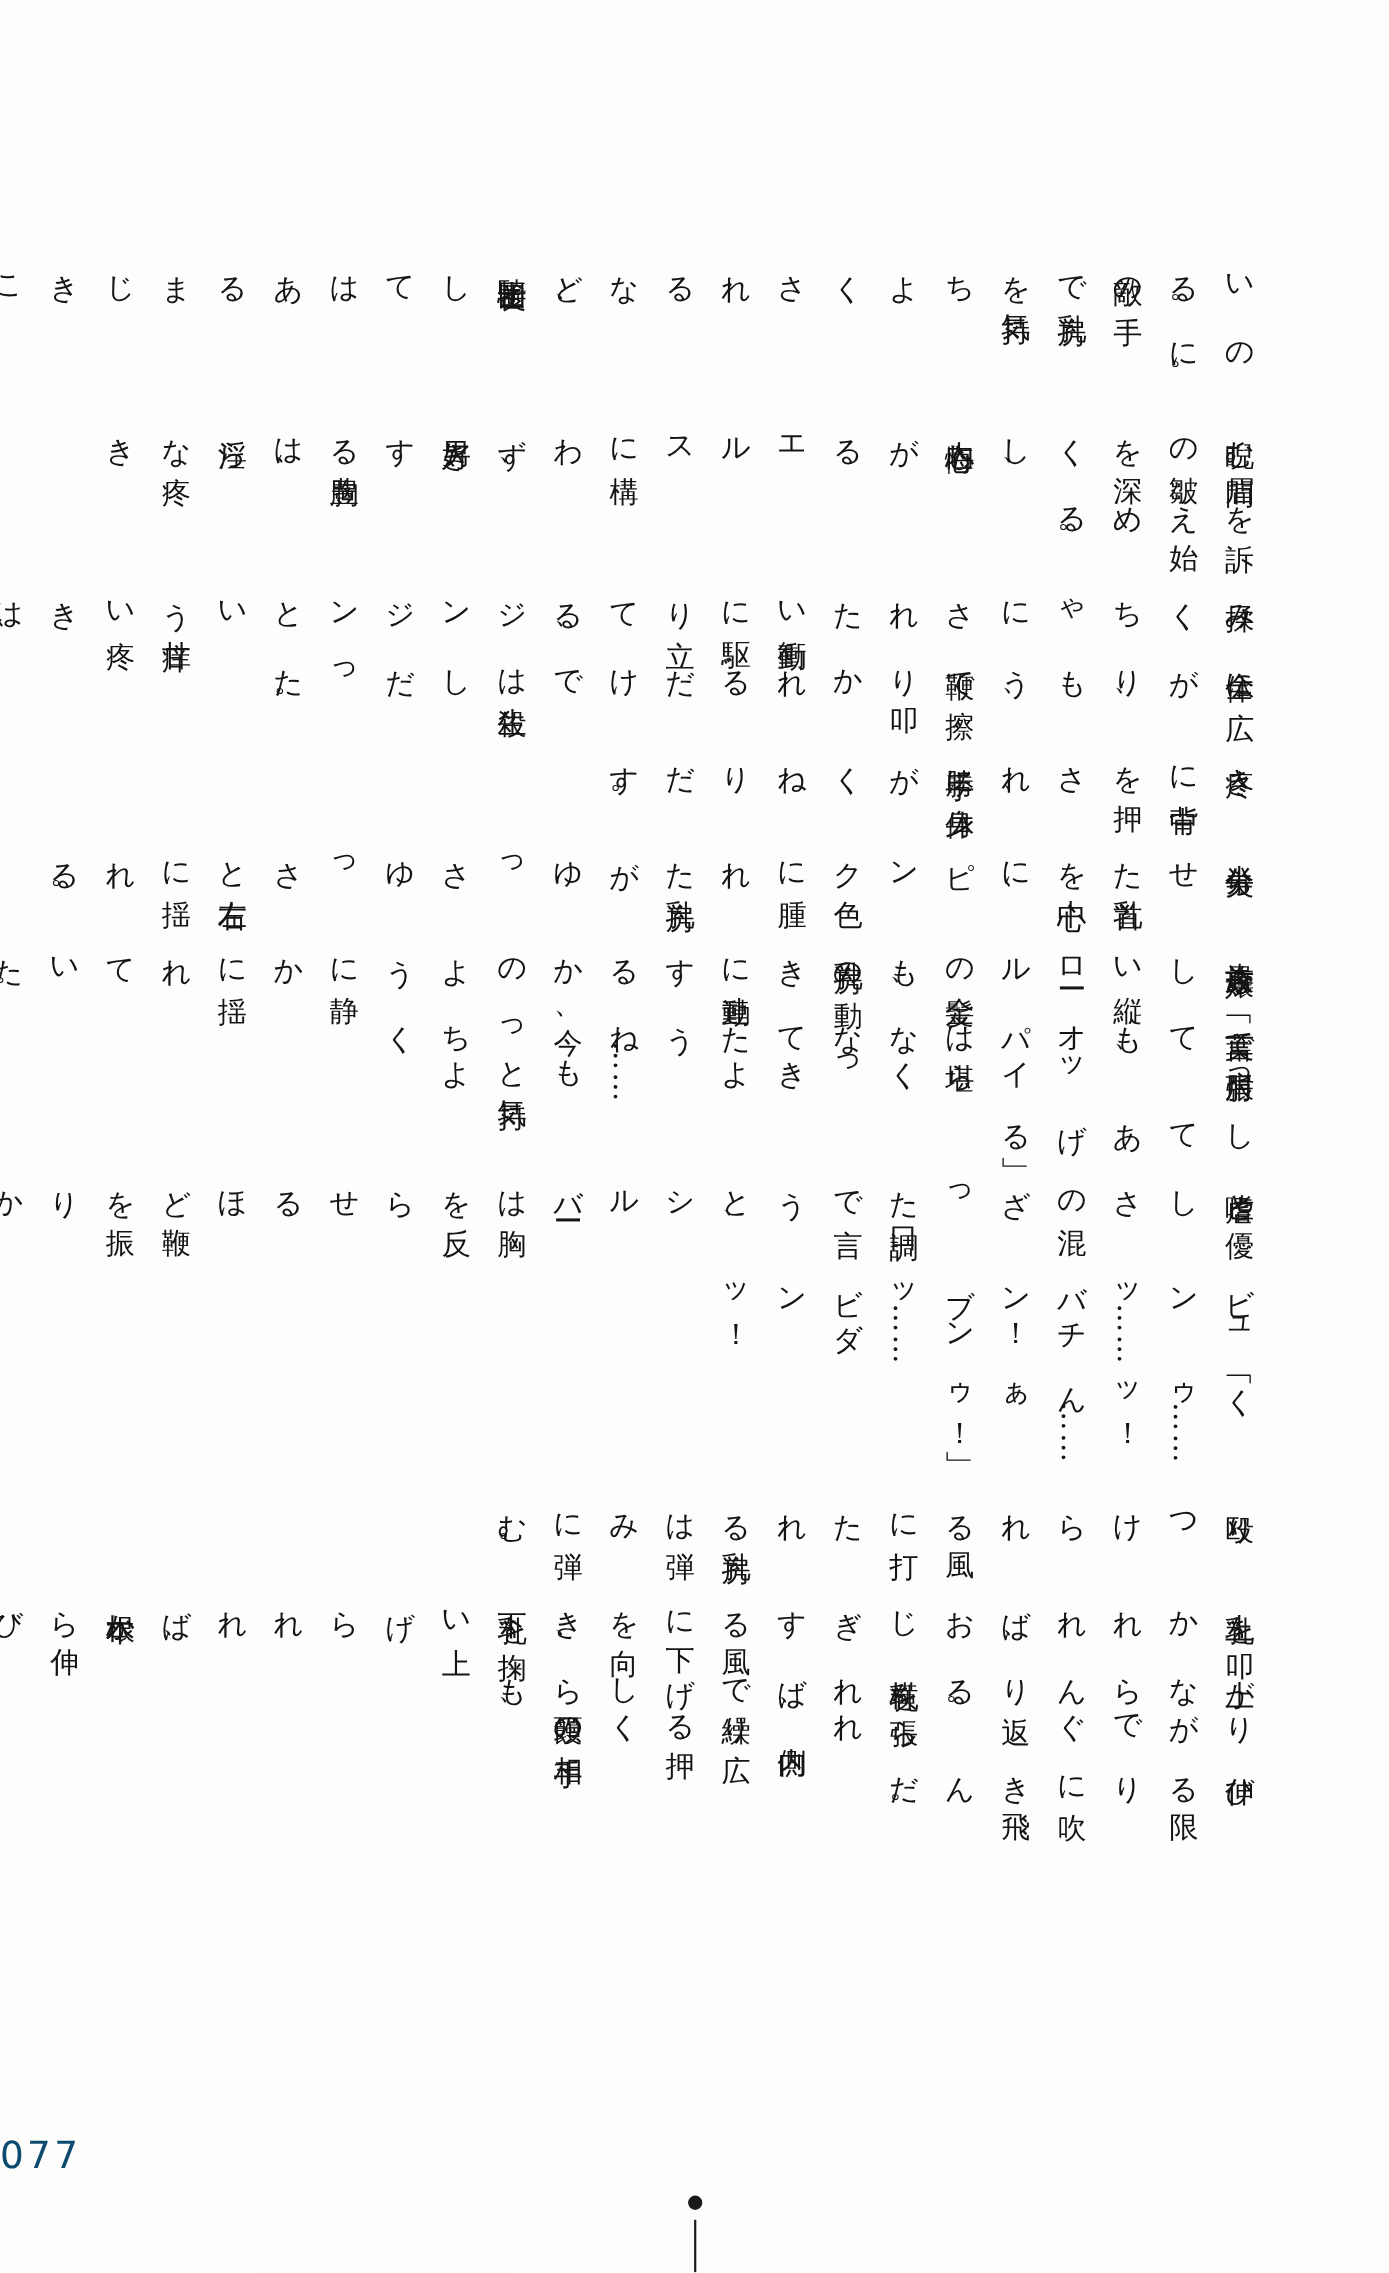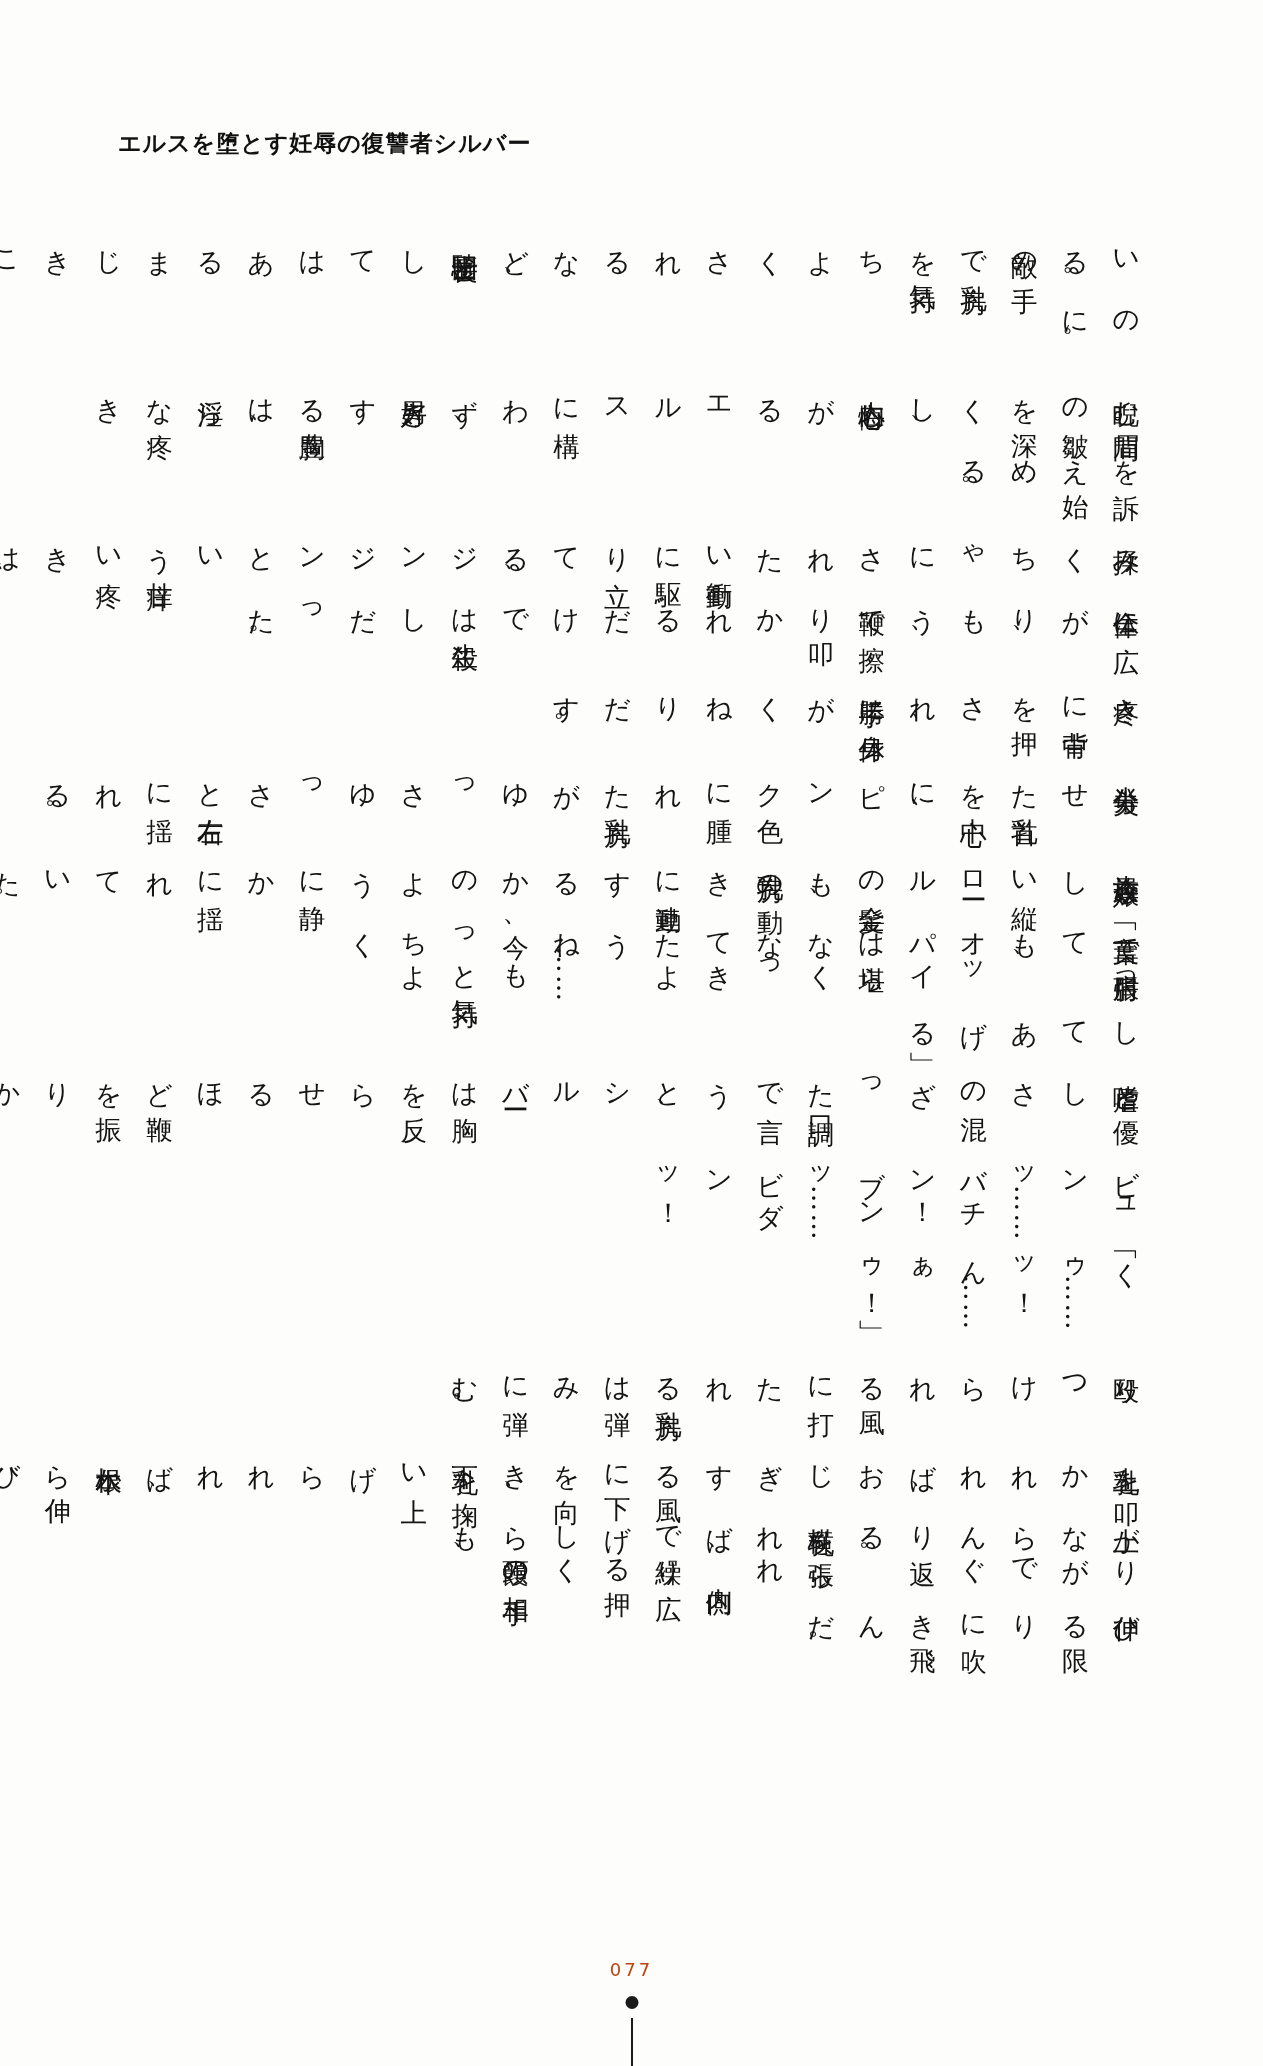--- a/index.html
+++ b/index.html
@@ -61,25 +61,24 @@
   .para.indent {
     padding-top: 27px; 
   }
 
   
   .folio {
     position: absolute;
     left: 0;
     right: 0;
     bottom: 86px;
-    text-align: center;
     font-family: "DejaVu Sans", "Liberation Sans", sans-serif;
-    font-size: 18px;
+    font-size: 34px;
     letter-spacing: 3px;
-    color: #c2410c;
+    color: #0c4a6e;
   }
 
   
   .binding-mark {
     position: absolute;
     left: 50%;
     bottom: 0;
     transform: translateX(-50%);
     width: 22px;
     height: 70px;
@@ -102,21 +101,20 @@
     width: 2px;
     height: 48px;
     background: #1a1a1a;
   }
 </style>
 </head>
 <body>
 
 <div class="page">
 
-  <div class="running-header">エルスを堕とす妊辱の復讐者シルバー</div>
 
   <div class="text-block">
     <p class="para">いる。敵の手で乳房を気持ちよくされるなど、騎士団長としてはあるまじきことだという</p>
     <p class="para">のに。</p>
     <p class="para indent">睨む眉間の皺を深くし、内心悔しがるエルスに構わず、男好きする豊胸は、淫らな疼き</p>
     <p class="para">を訴え始める。</p>
     <p class="para indent">揉みくちゃにされたい衝動に駆り立てる、ジンジンという甘痒い疼きは、乳房の芯から</p>
     <p class="para">全体に広がり、もう、鞭で擦り叩かれるだけでは生殺しだった。</p>
     <p class="para indent">疼きに背中を押され、勝手に身体がくねりだす。</p>
     <p class="para indent">半分尖らせた乳首を中心に、ピンク色に腫れた乳房がゆっさゆっさと左右に揺れる。</p>

